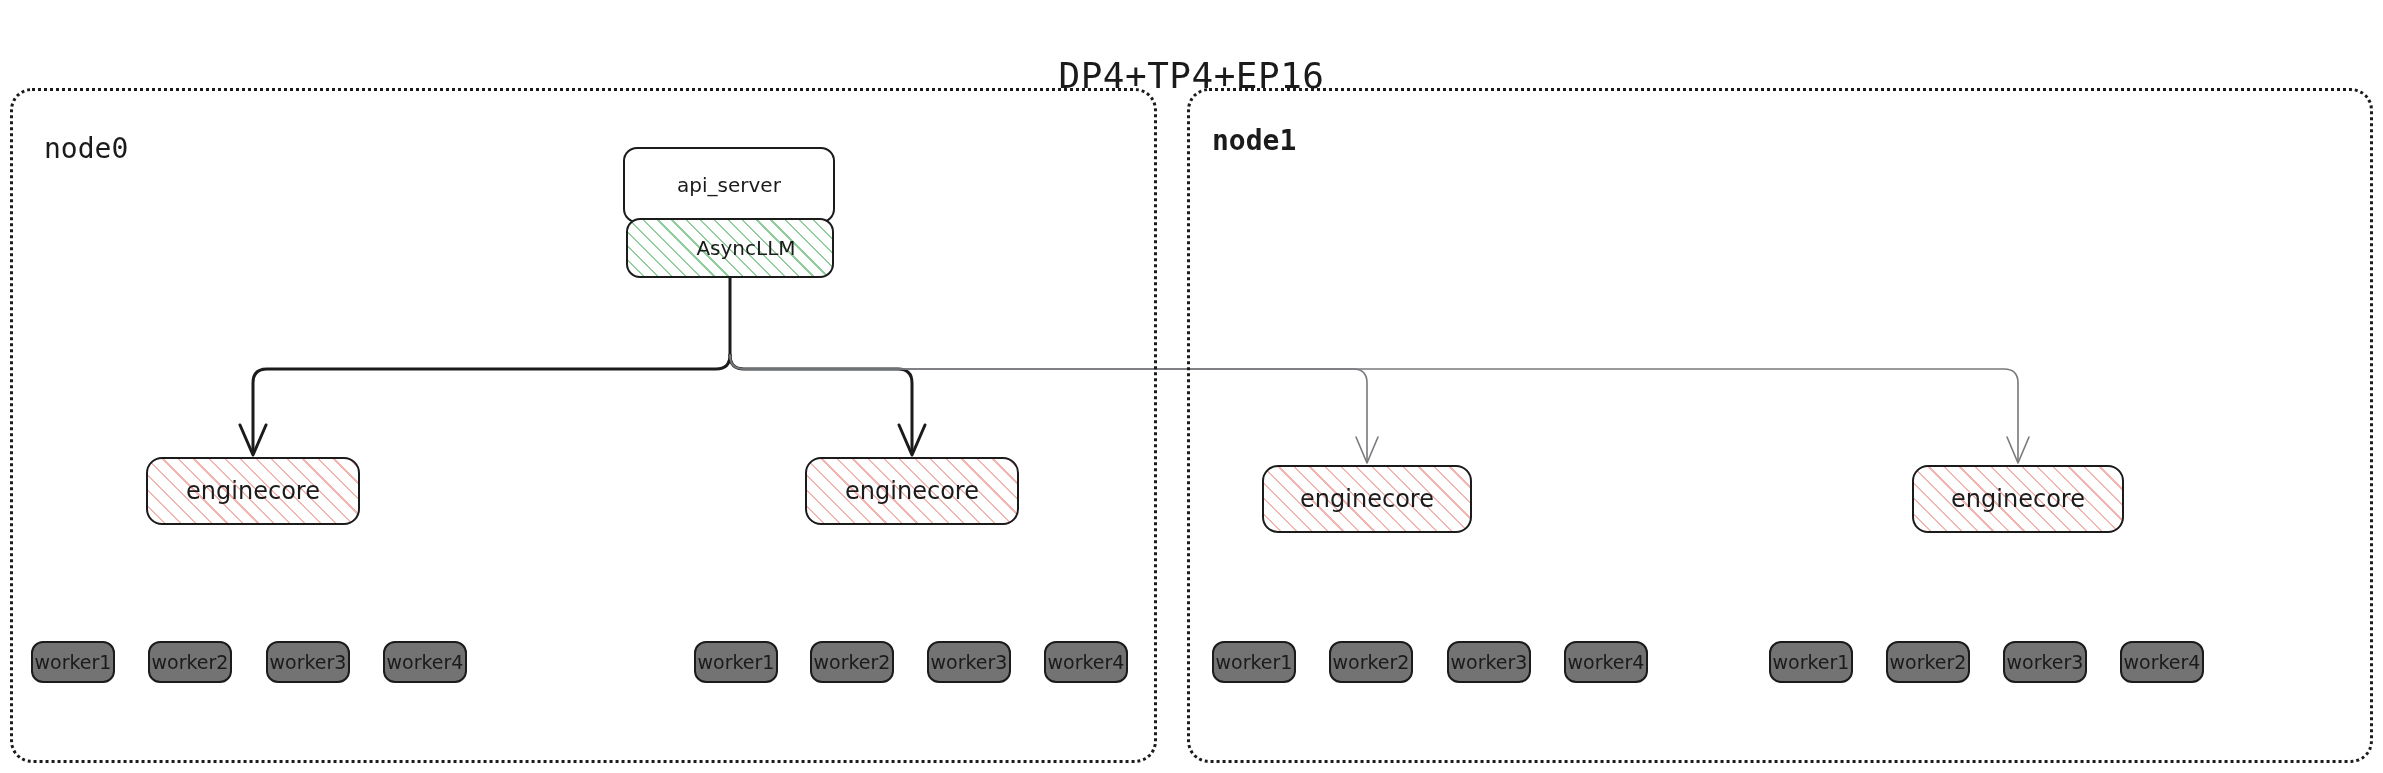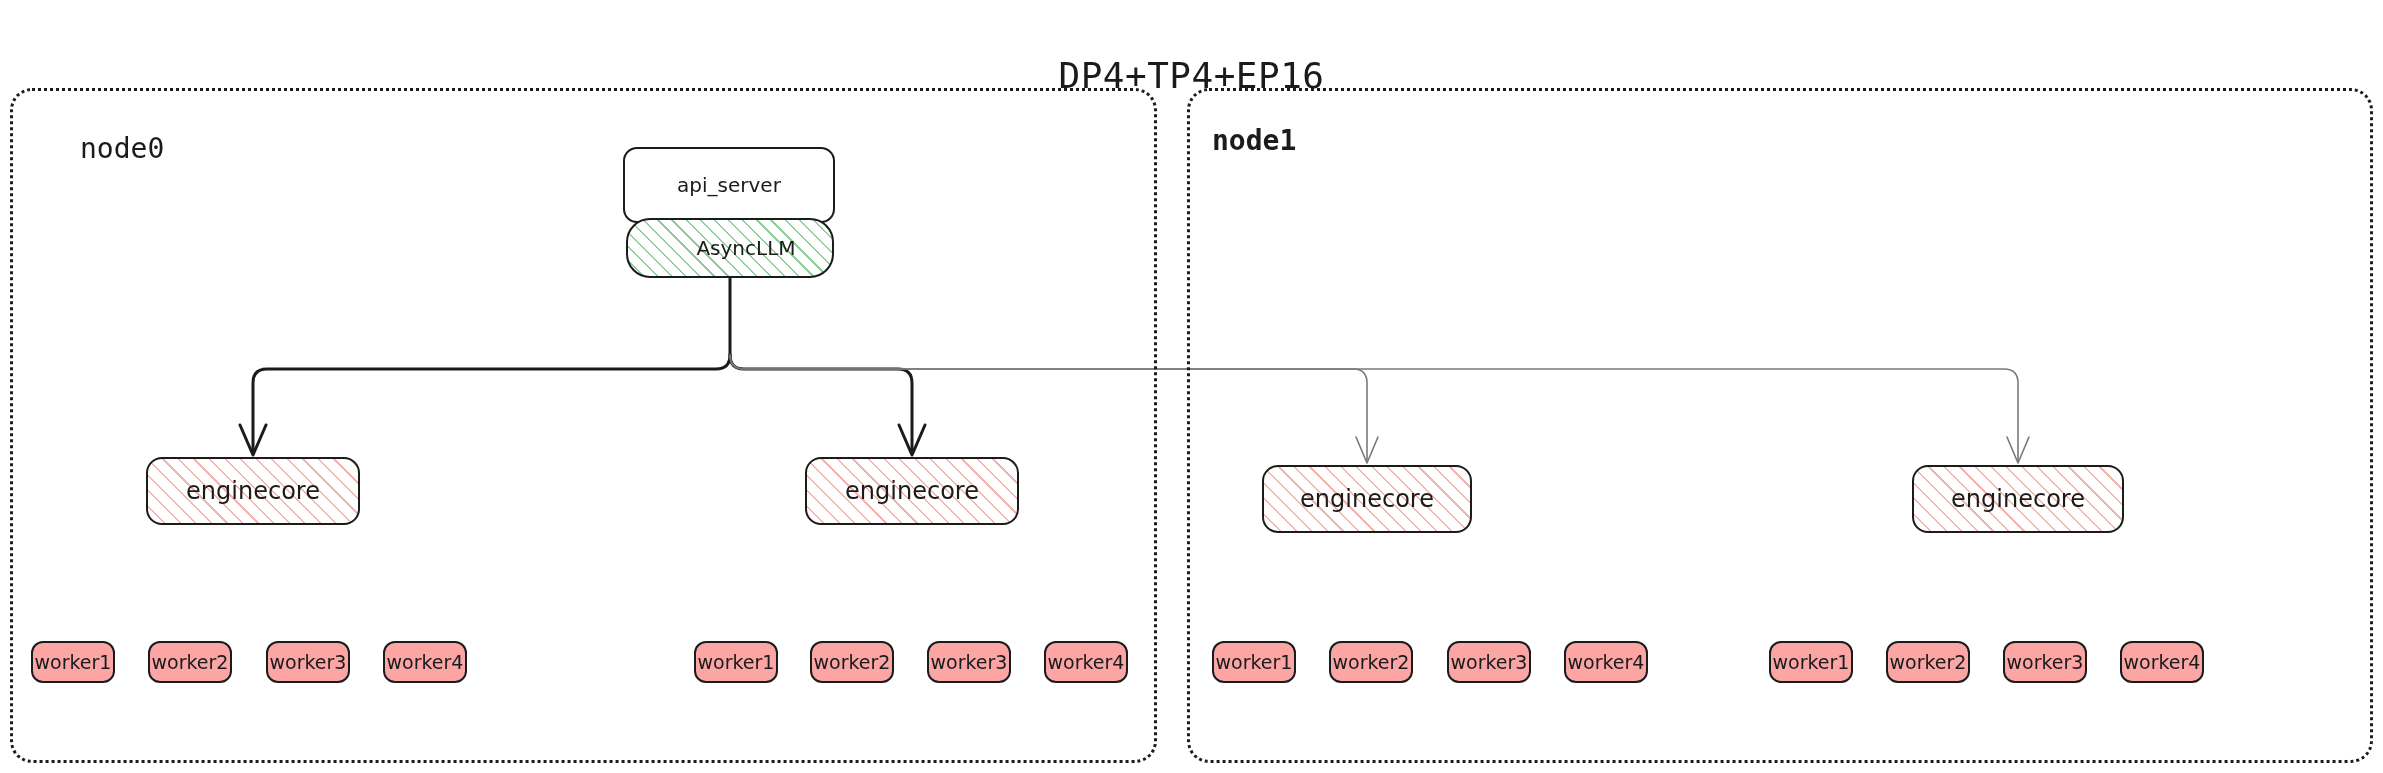--- a/index.html
+++ b/index.html
@@ -62,21 +62,21 @@
     background-color: #ffffff;
   }
 
   .nbox.api {
     border-radius: 14px;
     font-size: 20px;
     background-color: #ffffff;
   }
 
   .nbox.asyncllm {
-    border-radius: 24px;
+    border-radius: 14px;
     font-size: 20px;
     background-color: #ffffff;
     background-image: repeating-linear-gradient(
       45deg,
       rgba(70,175,90,0.60) 0px,
       rgba(70,175,90,0.60) 1.6px,
       rgba(255,255,255,0) 1.6px,
       rgba(255,255,255,0) 10px
     );
     padding-left: 32px;
@@ -91,21 +91,21 @@
       rgba(232,120,110,0.55) 0px,
       rgba(232,120,110,0.55) 1.6px,
       rgba(255,255,255,0) 1.6px,
       rgba(255,255,255,0) 11px
     );
   }
 
   .nbox.worker {
     border-radius: 12px;
     font-size: 19px;
-    background-color: #fca5a5;
+    background-color: #737373;
   }
 
   
   #edges {
     position: absolute;
     left: 0;
     top: 0;
     width: 2383px;
     height: 773px;
     pointer-events: none;
@@ -153,21 +153,21 @@
       <path d="M730 355 Q730 369 744 369 L898 369 Q912 369 912 383 L912 453" class="edge-strong"></path>
       <path d="M899 425 L912 455 L925 425" class="arrowhead-strong"></path>
       <path d="M730 355 Q730 369 744 369 L1353 369 Q1367 369 1367 383 L1367 461" class="edge-faint"></path>
       <path d="M1356 437 L1367 463 L1378 437" class="arrowhead-faint"></path>
       <path d="M730 355 Q730 369 744 369 L2004 369 Q2018 369 2018 383 L2018 461" class="edge-faint"></path>
       <path d="M2007 437 L2018 463 L2029 437" class="arrowhead-faint"></path>
     </svg>
 
   <div id="node-layer">
       <div class="node-box" style="left: 10px; top: 88px; width: 1147px; height: 675px;"></div>
-      <div class="node-label" style="left: 44px; top: 132px; margin-left: 36px;">node0</div>
+      <div class="node-label" style="left: 44px; top: 132px;">node0</div>
       <div class="node-box" style="left: 1187px; top: 88px; width: 1186px; height: 675px;"></div>
       <div class="node-label" style="left: 1212px; top: 124px; font-weight: bold;">node1</div>
       <div class="nbox api" style="left: 623px; top: 147px; width: 212px; height: 76px;">api_server</div>
       <div class="nbox asyncllm" style="left: 626px; top: 218px; width: 208px; height: 60px;">AsyncLLM</div>
       <div class="nbox enginecore" style="left: 146px; top: 457px; width: 214px; height: 68px;">enginecore</div>
       <div class="nbox enginecore" style="left: 805px; top: 457px; width: 214px; height: 68px;">enginecore</div>
       <div class="nbox enginecore" style="left: 1262px; top: 465px; width: 210px; height: 68px;">enginecore</div>
       <div class="nbox enginecore" style="left: 1912px; top: 465px; width: 212px; height: 68px;">enginecore</div>
       <div class="nbox worker" style="left: 31px; top: 641px; width: 84px; height: 42px;">worker1</div>
       <div class="nbox worker" style="left: 148px; top: 641px; width: 84px; height: 42px;">worker2</div>

